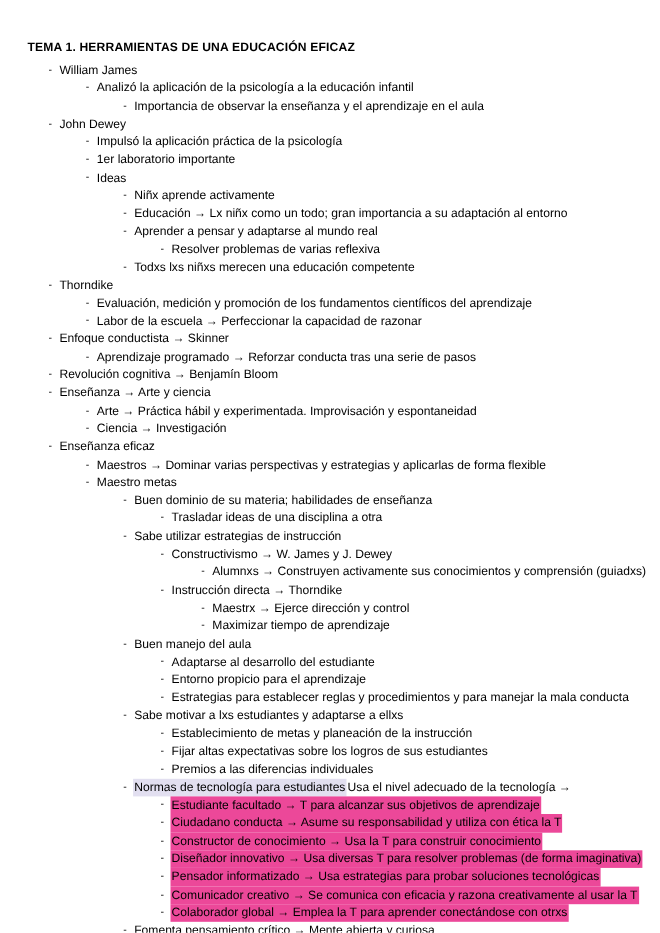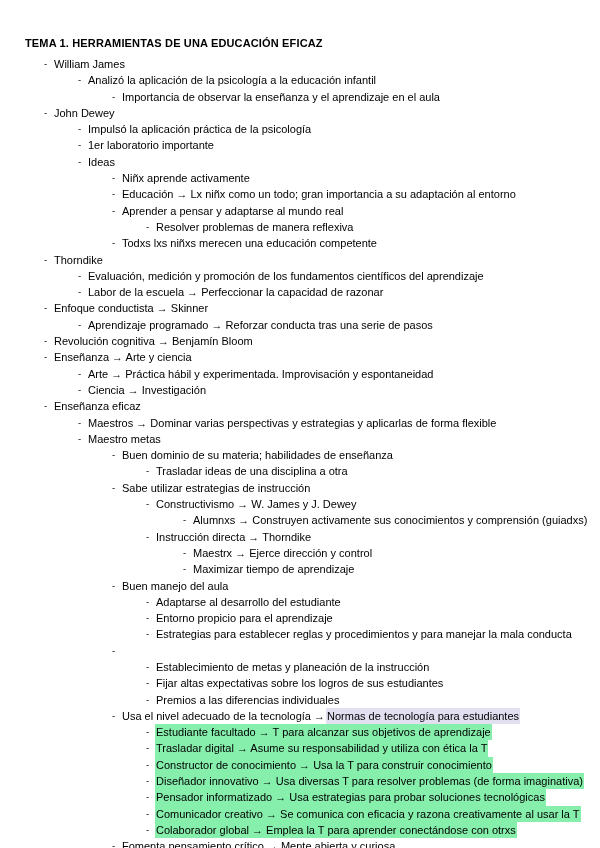--- a/index.html
+++ b/index.html
@@ -55,21 +55,21 @@
     line-height: 16.3px;
     color: #000;
   }
   .txt {
     line-height: 16.3px;
     font-size: 11px;
     padding: 0 1px;
     display: inline-block;
   }
   .hl .txt {
-    background: #86efac;
+    background: #ec4899;
   }
   
   .lvl1 { padding-left: 44px; }
   .lvl2 { padding-left: 78px; }
   .lvl3 { padding-left: 112px; }
   .lvl4 { padding-left: 146px; }
   .lvl5 { padding-left: 183px; }
 </style>
 </head>
 <body>
@@ -114,21 +114,21 @@
       <div class="row lvl3">
         <span class="bullet">-</span>
         <span class="txt">Educación → Lx niñx como un todo; gran importancia a su adaptación al entorno</span>
       </div>
       <div class="row lvl3">
         <span class="bullet">-</span>
         <span class="txt">Aprender a pensar y adaptarse al mundo real</span>
       </div>
       <div class="row lvl4">
         <span class="bullet">-</span>
-        <span class="txt">Resolver problemas de manera reflexiva</span>
+        <span class="txt">Resolver problemas de varias reflexiva</span>
       </div>
       <div class="row lvl3">
         <span class="bullet">-</span>
         <span class="txt">Todxs lxs niñxs merecen una educación competente</span>
       </div>
       <div class="row lvl1">
         <span class="bullet">-</span>
         <span class="txt">Thorndike</span>
       </div>
       <div class="row lvl2">
@@ -218,45 +218,46 @@
       <div class="row lvl4">
         <span class="bullet">-</span>
         <span class="txt">Entorno propicio para el aprendizaje</span>
       </div>
       <div class="row lvl4">
         <span class="bullet">-</span>
         <span class="txt">Estrategias para establecer reglas y procedimientos y para manejar la mala conducta</span>
       </div>
       <div class="row lvl3">
         <span class="bullet">-</span>
+        <span class="txt">Sabe motivar a lxs estudiantes y adaptarse a ellxs</span>
       </div>
       <div class="row lvl4">
         <span class="bullet">-</span>
         <span class="txt">Establecimiento de metas y planeación de la instrucción</span>
       </div>
       <div class="row lvl4">
         <span class="bullet">-</span>
         <span class="txt">Fijar altas expectativas sobre los logros de sus estudiantes</span>
       </div>
       <div class="row lvl4">
         <span class="bullet">-</span>
         <span class="txt">Premios a las diferencias individuales</span>
       </div>
       <div class="row lvl3">
         <span class="bullet">-</span>
+        <span class="txt" style="background: rgb(226, 223, 240);">Normas de tecnología para estudiantes</span>
         <span class="txt">Usa el nivel adecuado de la tecnología → </span>
-        <span class="txt" style="background: rgb(226, 223, 240);">Normas de tecnología para estudiantes</span>
       </div>
       <div class="row lvl4 hl">
         <span class="bullet">-</span>
         <span class="txt">Estudiante facultado → T para alcanzar sus objetivos de aprendizaje</span>
       </div>
       <div class="row lvl4 hl">
         <span class="bullet">-</span>
-        <span class="txt">Trasladar digital → Asume su responsabilidad y utiliza con ética la T</span>
+        <span class="txt">Ciudadano conducta → Asume su responsabilidad y utiliza con ética la T</span>
       </div>
       <div class="row lvl4 hl">
         <span class="bullet">-</span>
         <span class="txt">Constructor de conocimiento → Usa la T para construir conocimiento</span>
       </div>
       <div class="row lvl4 hl">
         <span class="bullet">-</span>
         <span class="txt">Diseñador innovativo → Usa diversas T para resolver problemas (de forma imaginativa)</span>
       </div>
       <div class="row lvl4 hl">

